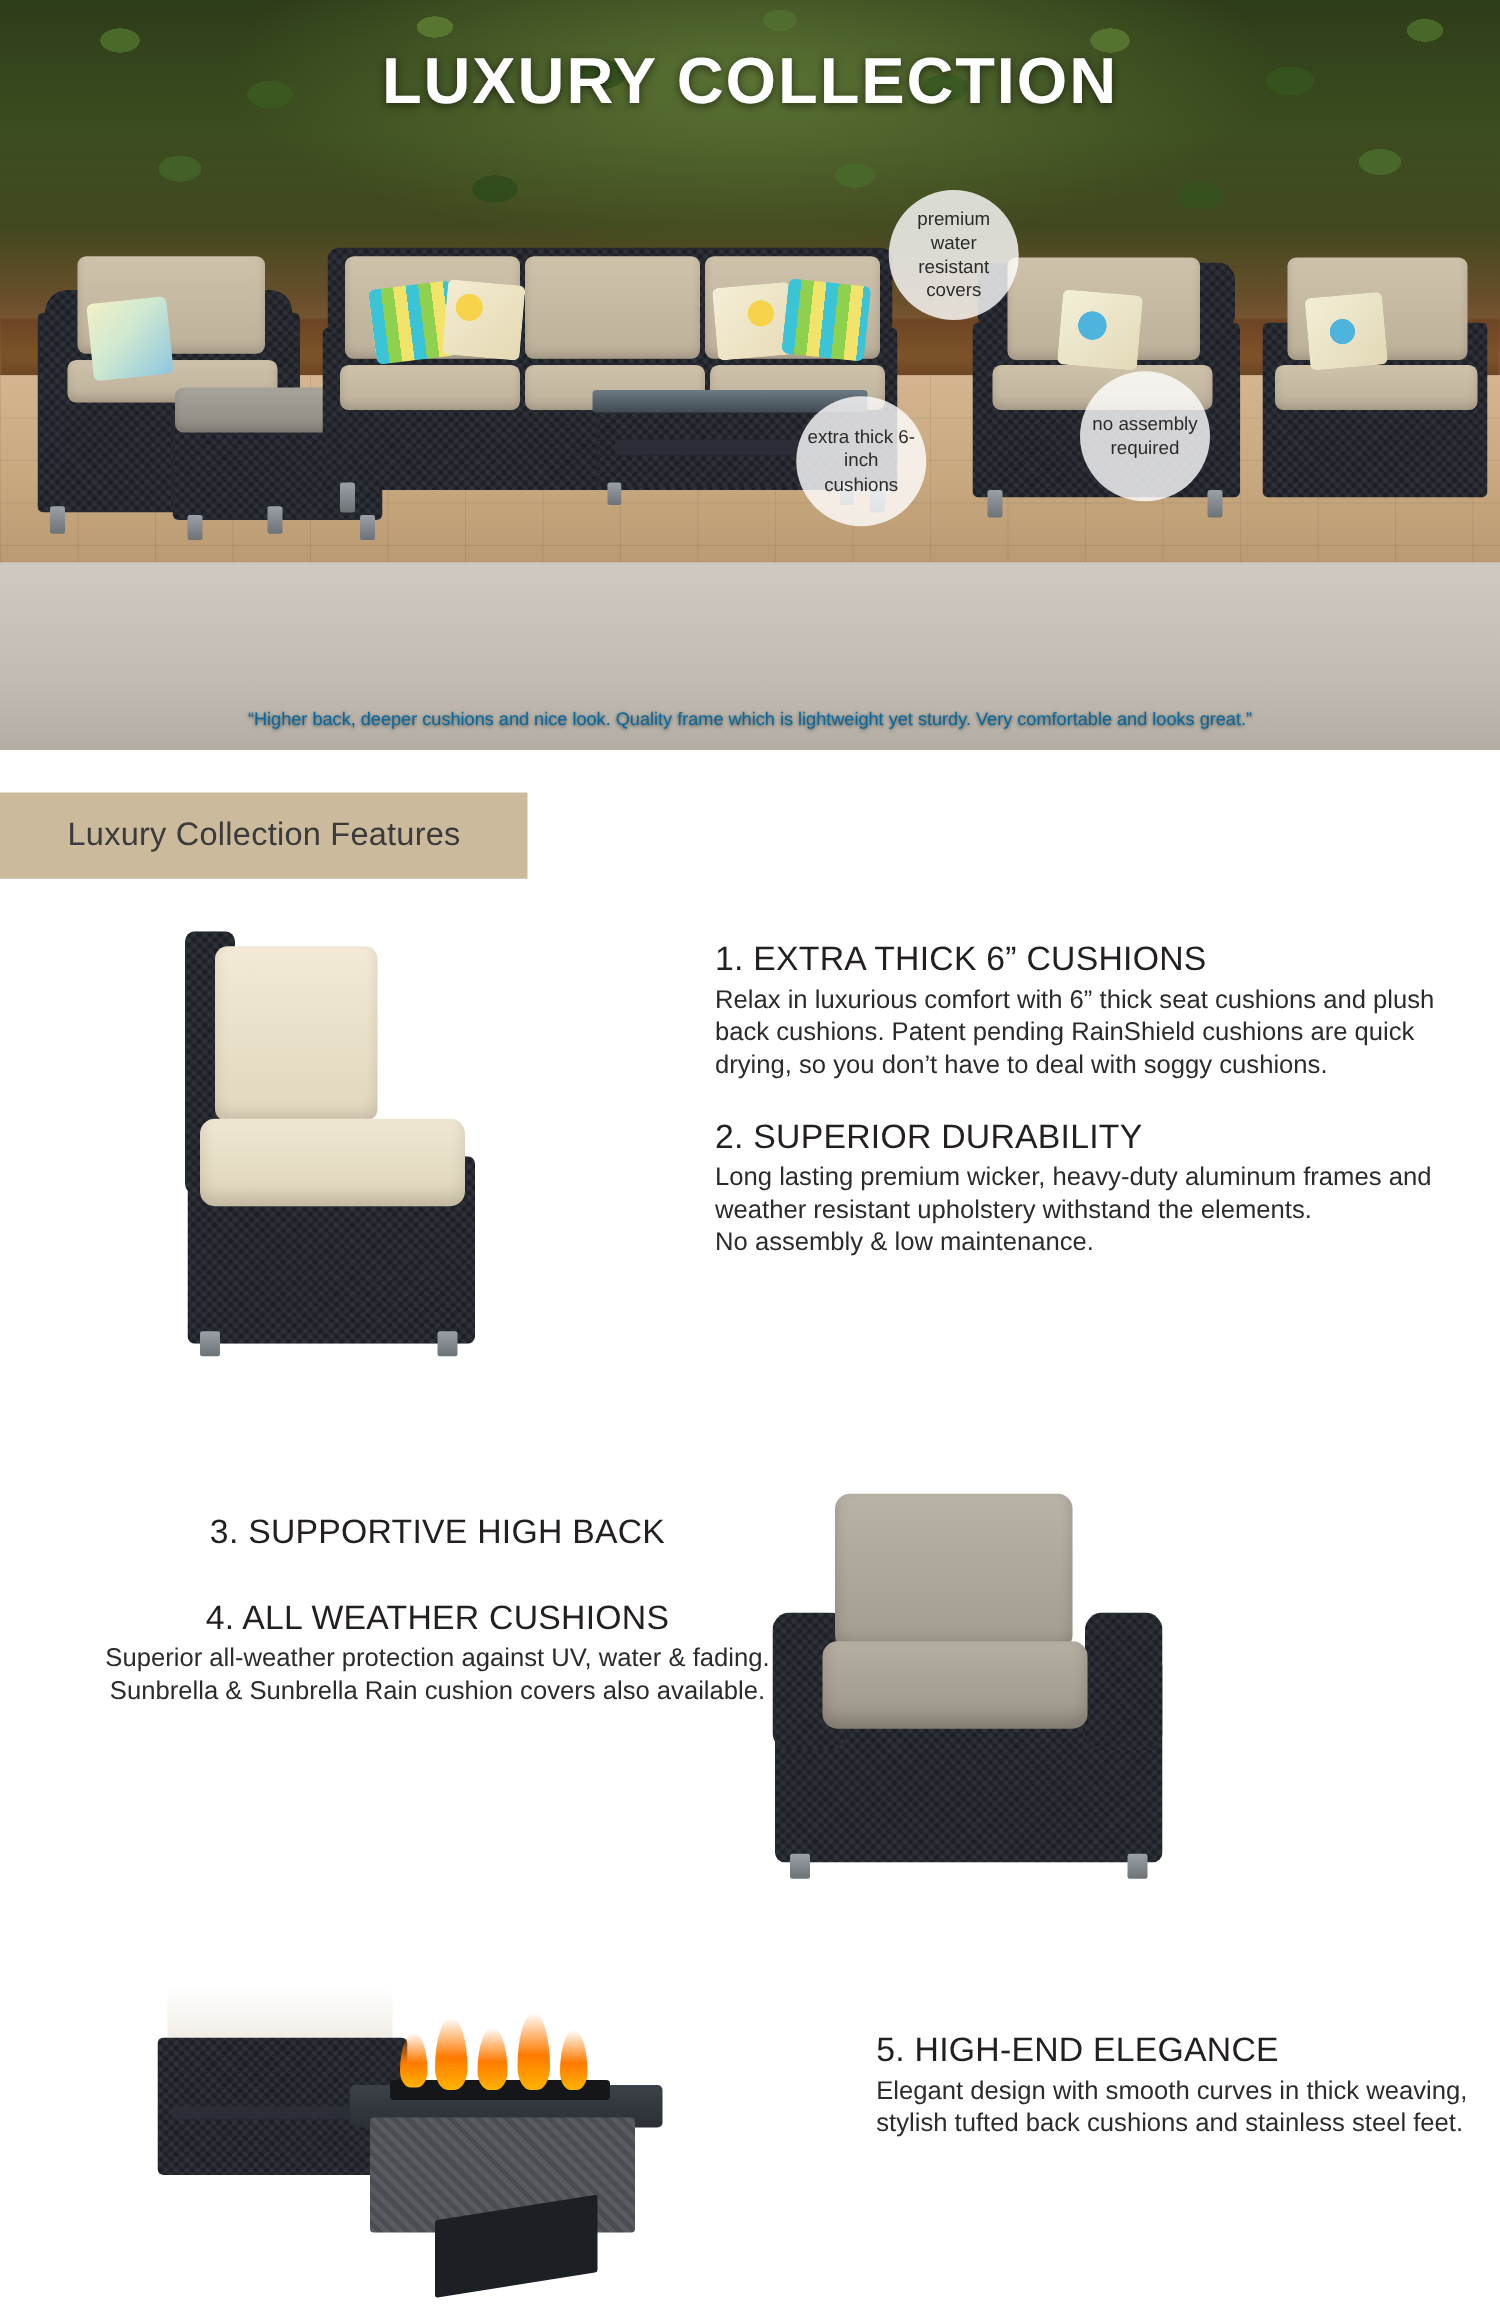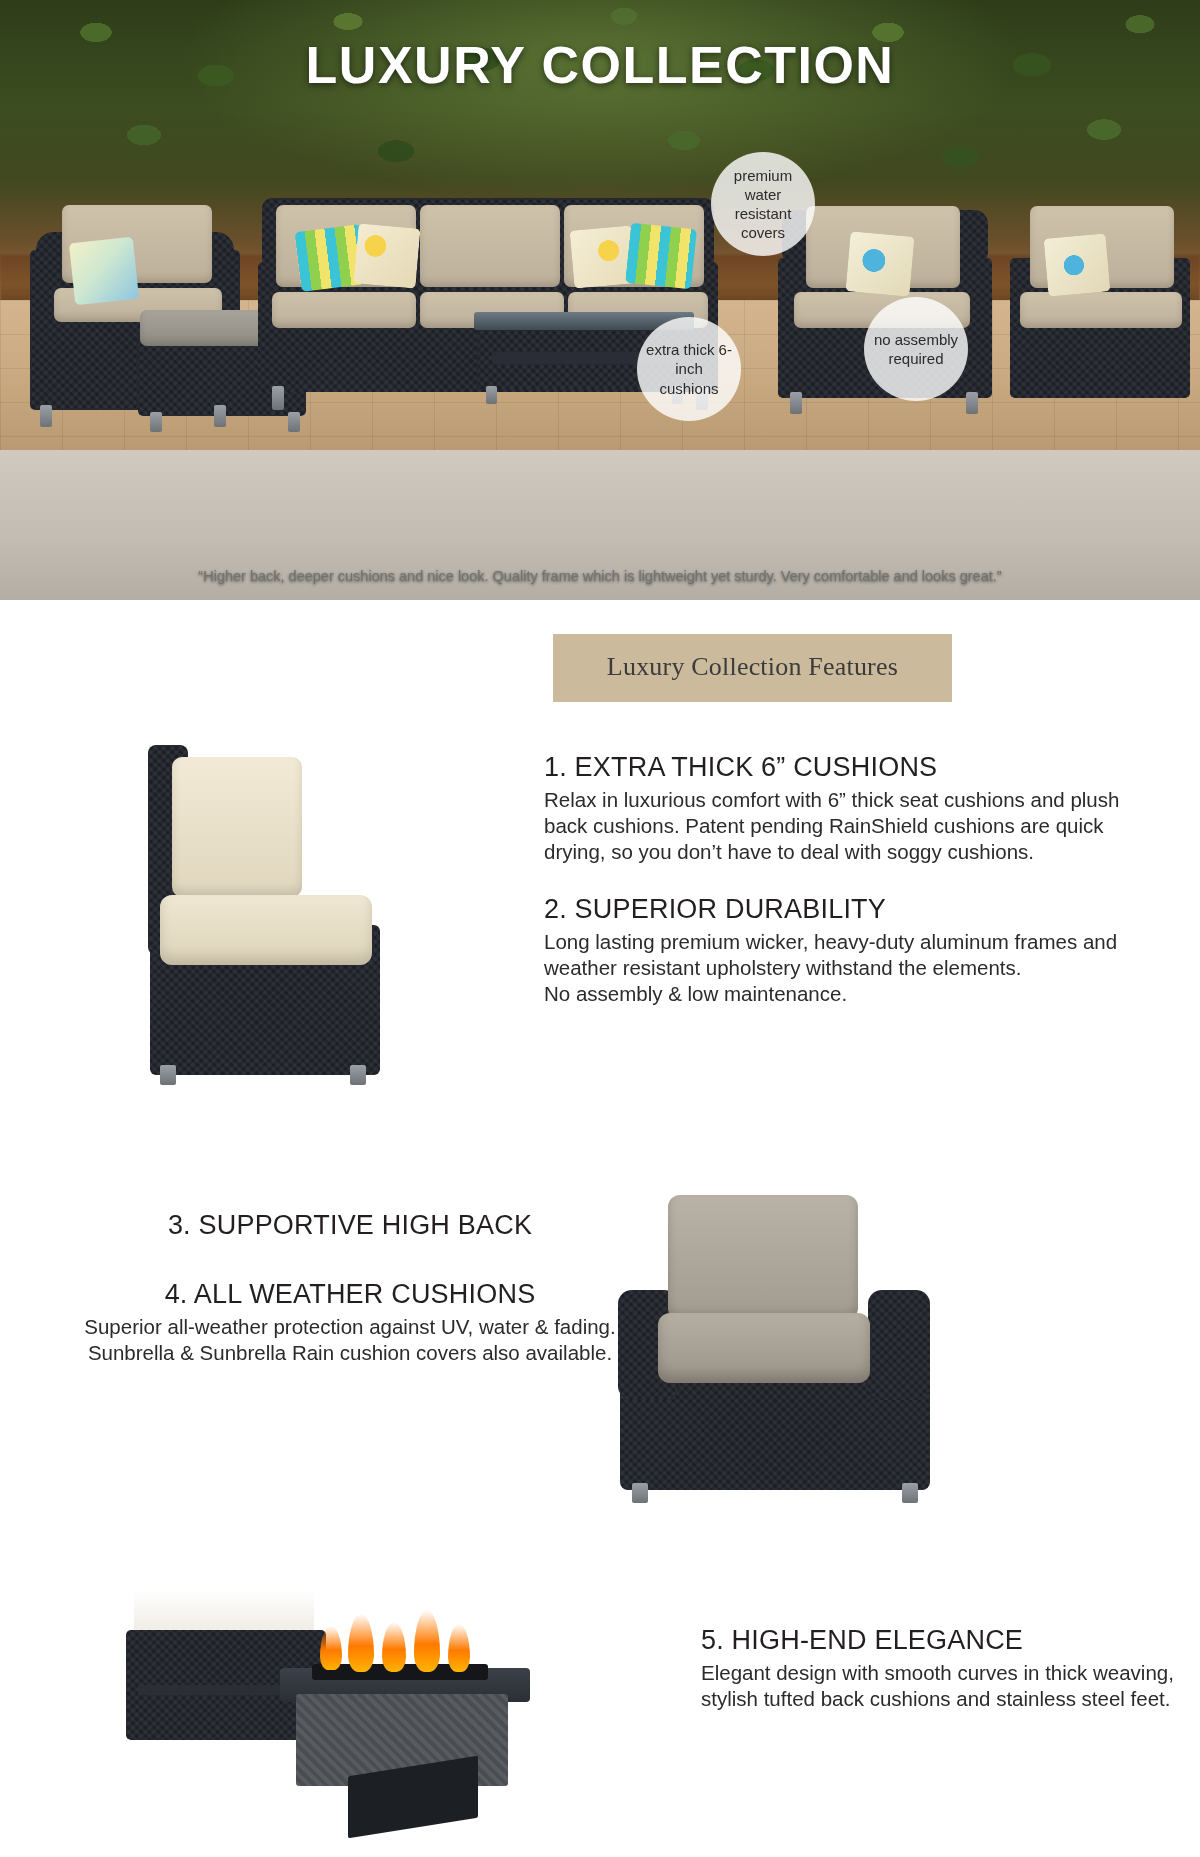--- a/index.html
+++ b/index.html
@@ -115,33 +115,32 @@
   }
   .b1 { left: 158px; top: 148px; width: 110px; height: 110px; }
   .b2 { left: 328px; top: 297px; width: 104px; height: 104px; }
   .b3 { left: 637px; top: 317px; width: 104px; height: 104px; }
   .b4 { left: 711px; top: 152px; width: 104px; height: 104px; }
   .b5 { left: 864px; top: 297px; width: 104px; height: 104px; }
 
   .quote-bar {
     position: absolute; left: 60px; bottom: 16px; width: 1080px;
     text-align: center;
-    color: #737373;
+    color: #0369a1;
     font-size: 14.5px;
     z-index: 6;
     text-shadow: 0 1px 3px rgba(0,0,0,.6);
   }
 
   
   .features-band {
     position: relative;
-    width: 952px;
+    width: 1148px;
     padding-top: 34px;
-    text-align: right;
-    font-family: Liberation Serif, serif;
+    text-align: left;
   }
   .features-title {
     display: inline-block;
     background: #cbbb9c;
     color: #3b3b3b;
     font-size: 26px;
     padding: 18px 54px 20px 54px;
     letter-spacing: .2px;
   }
   .feat-h {
@@ -150,21 +149,21 @@
     margin: 0 0 4px 0;
     letter-spacing: .2px;
   }
   .feat-p {
     font-size: 20.5px;
     line-height: 1.28;
     margin: 0;
     color: #2b2b2b;
   }
 
-  .block-a { position: absolute; left: 544px; top: 752px; width: 580px; }
+  .block-a { position: absolute; left: 572px; top: 752px; width: 580px; }
   .block-a .gap { height: 28px; }
 
   .block-b { position: absolute; left: 60px; top: 1210px; width: 580px; text-align: center; }
   .block-b .gap { height: 34px; }
 
   .block-c { position: absolute; left: 701px; top: 1625px; width: 500px; }
 
   
   .armless {
     position: absolute; left: 130px; top: 735px; width: 310px; height: 330px;

